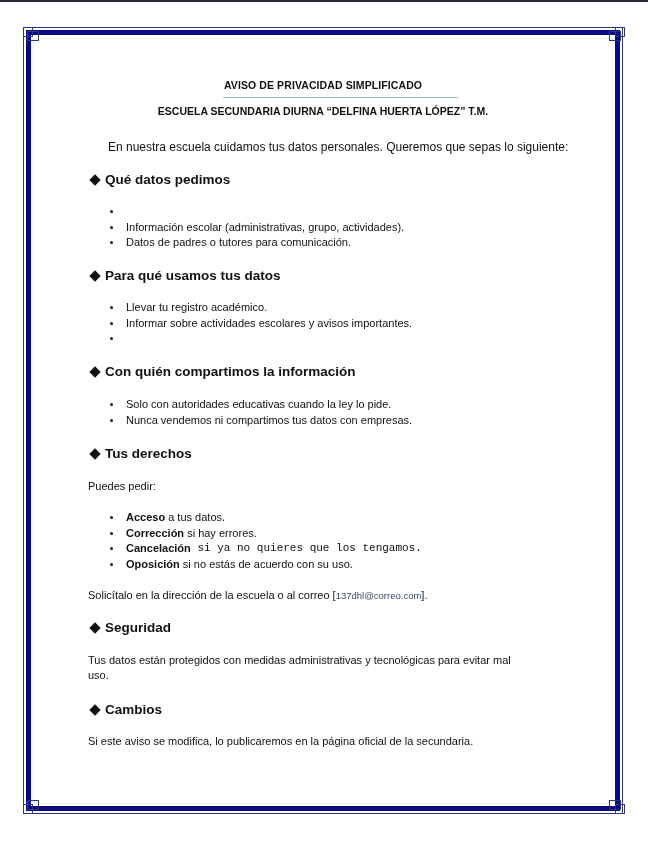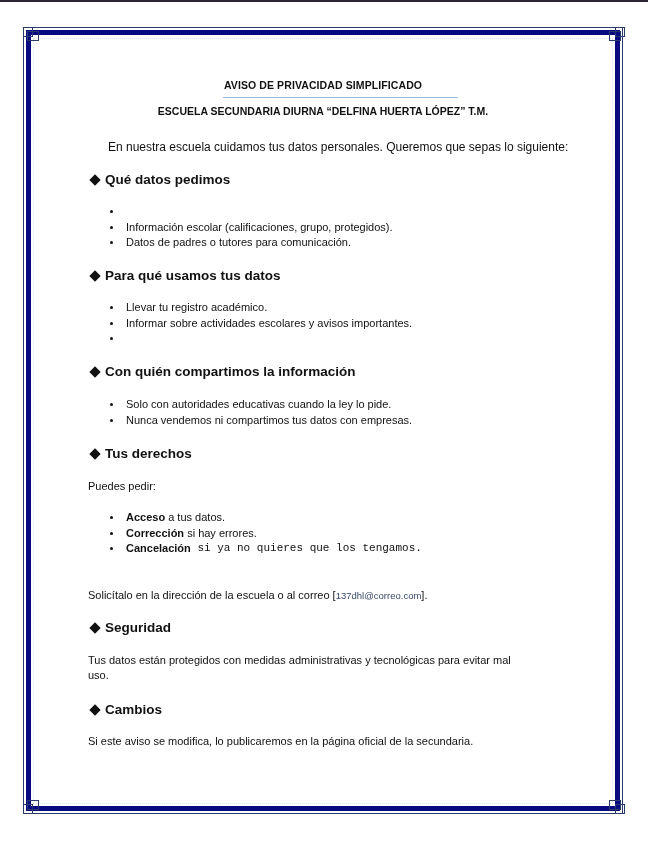--- a/index.html
+++ b/index.html
@@ -171,21 +171,21 @@
   <div class="section-heading" style="top:172px;">
     <span class="diamond"></span>
     <span>Qué datos pedimos</span>
   </div>
   <ul class="bullet-list" style="top:204px;">
     <li>
         <span class="bullet-dot"></span>
       </li>
     <li>
         <span class="bullet-dot"></span>
-        <span>Información escolar (calificaciones, grupo, protegidos).</span>
+        <span>Información escolar (administrativas, grupo, actividades).</span>
       </li>
     <li>
         <span class="bullet-dot"></span>
         <span>Datos de padres o tutores para comunicación.</span>
       </li>
   </ul>
 
   <div class="section-heading" style="top:268px;">
     <span class="diamond"></span>
     <span>Para qué usamos tus datos</span>
@@ -233,20 +233,25 @@
     <li>
         <span class="bullet-dot"></span>
         <b>Corrección</b>
         <span style="white-space:pre;"> si hay errores.</span>
       </li>
     <li>
         <span class="bullet-dot"></span>
         <b>Cancelación</b>
         <span style="white-space:pre;font-family:Liberation Mono, monospace;"> si ya no quieres que los tengamos.</span>
       </li>
+    <li>
+        <span class="bullet-dot"></span>
+        <b>Oposición</b>
+        <span style="white-space:pre;"> si no estás de acuerdo con su uso.</span>
+      </li>
   </ul>
   <div class="para" style="top:588px;">
     <span>Solicítalo en la dirección de la escuela o al correo [</span><span class="email">137dhl@correo.com</span><span>].</span>
   </div>
 
   <div class="section-heading" style="top:620px;">
     <span class="diamond"></span>
     <span>Seguridad</span>
   </div>
   <div class="para" style="top:653px;">Tus datos están protegidos con medidas administrativas y tecnológicas para evitar mal</div>

